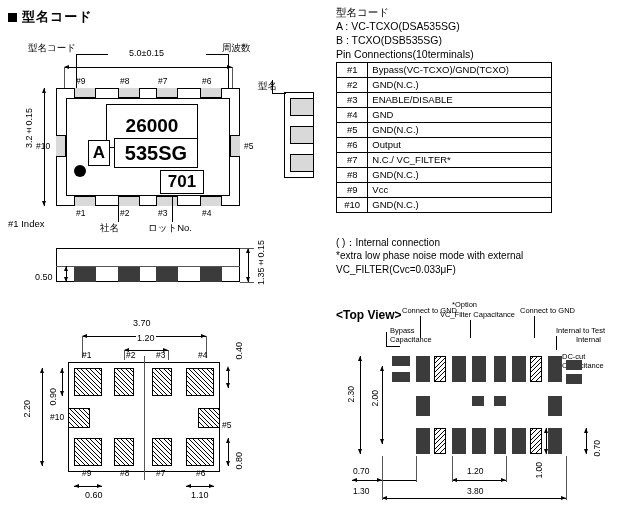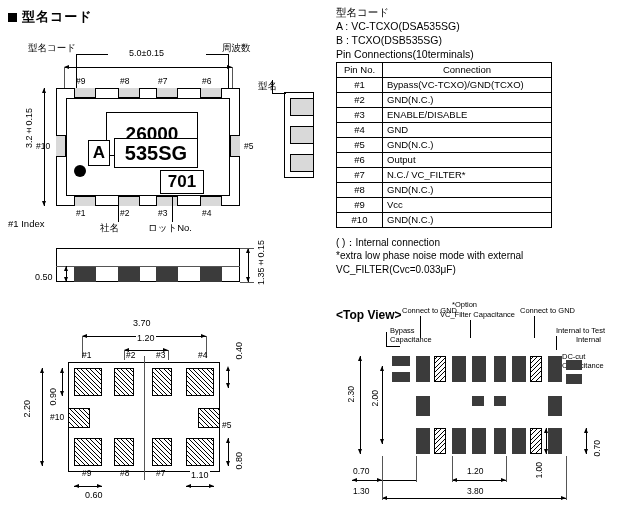--- a/index.html
+++ b/index.html
@@ -109,21 +109,21 @@
   <div class="abs lbl-sm" style="left:36px; top:141px;">#10</div>
   <div class="abs lbl-sm" style="left:244px; top:141px;">#5</div>
 
   <div class="abs vtxt" style="left:24px; top:108px;">3.2±0.15</div>
   <div class="line-v abs" style="left:44px; top:88px; height:118px;"></div>
   <div class="arrowU" style="left:41.5px; top:88px;"></div>
   <div class="arrowD" style="left:41.5px; top:201px;"></div>
 
   <div class="abs" style="left:74px; top:165px; width:12px; height:12px; border-radius:50%; background:#000;"></div>
 
-  <div class="abs mark-box" style="left:106px; top:112px; width:92px; height:44px; font-size:19px;">26000</div>
+  <div class="abs mark-box" style="left:106px; top:104px; width:92px; height:44px; font-size:19px;">26000</div>
   <div class="abs mark-box" style="left:88px; top:140px; width:22px; height:26px; font-size:17px;">A</div>
   <div class="abs mark-box" style="left:114px; top:138px; width:84px; height:30px; font-size:20px;">535SG</div>
   <div class="abs mark-box" style="left:160px; top:170px; width:44px; height:24px; font-size:17px;">701</div>
 
   <div class="abs lbl" style="left:8px; top:218px;">#1 Index</div>
   <div class="abs lbl" style="left:100px; top:222px;">社名</div>
   <div class="abs lbl" style="left:148px; top:222px;">ロットNo.</div>
   <div class="line-v abs" style="left:118px; top:198px; height:24px;"></div>
   <div class="line-v abs" style="left:172px; top:196px; height:26px;"></div>
 
@@ -215,36 +215,32 @@
   <div class="abs vtxt" style="left:234px; top:452px;">0.80</div>
   <div class="line-v abs" style="left:228px; top:438px; height:28px;"></div>
   <div class="arrowU" style="left:225.5px; top:438px;"></div>
   <div class="arrowD" style="left:225.5px; top:461px;"></div>
 
   <div class="abs dimtxt" style="left:84px; top:490px;">0.60</div>
   <div class="line-h abs" style="left:74px; top:486px; width:28px;"></div>
   <div class="arrowL" style="left:74px; top:483.5px;"></div>
   <div class="arrowR" style="left:97px; top:483.5px;"></div>
 
-  <div class="abs dimtxt" style="left:190px; top:470px;text-align:center;">1.10</div>
+  <div class="abs dimtxt" style="left:190px; top:490px;text-align:center;">1.10</div>
   <div class="line-h abs" style="left:186px; top:486px; width:28px;"></div>
   <div class="arrowL" style="left:186px; top:483.5px;"></div>
   <div class="arrowR" style="left:209px; top:483.5px;"></div>
 
   <div class="abs lbl" style="left:336px; top:6px; font-size:10.5px;">型名コード</div>
   <div class="abs lbl" style="left:336px; top:20px; font-size:10.5px;">A : VC-TCXO(DSA535SG)</div>
   <div class="abs lbl" style="left:336px; top:34px; font-size:10.5px;">B : TCXO(DSB535SG)</div>
   <div class="abs lbl" style="left:336px; top:48px; font-size:10.5px;">Pin Connections(10terminals)</div>
 
   <table class="pins abs" style="left:336px; top:62px; width:216px;">
     <tbody>
-        <tr class="hdr">
-      <td class="c" style="width:46px;">Pin No.</td>
-      <td>Connection</td>
-    </tr>
     <tr>
           <td class="c">#1</td>
           <td>Bypass(VC-TCXO)/GND(TCXO)</td>
         </tr>
     <tr>
           <td class="c">#2</td>
           <td>GND(N.C.)</td>
         </tr>
     <tr>
           <td class="c">#3</td>

